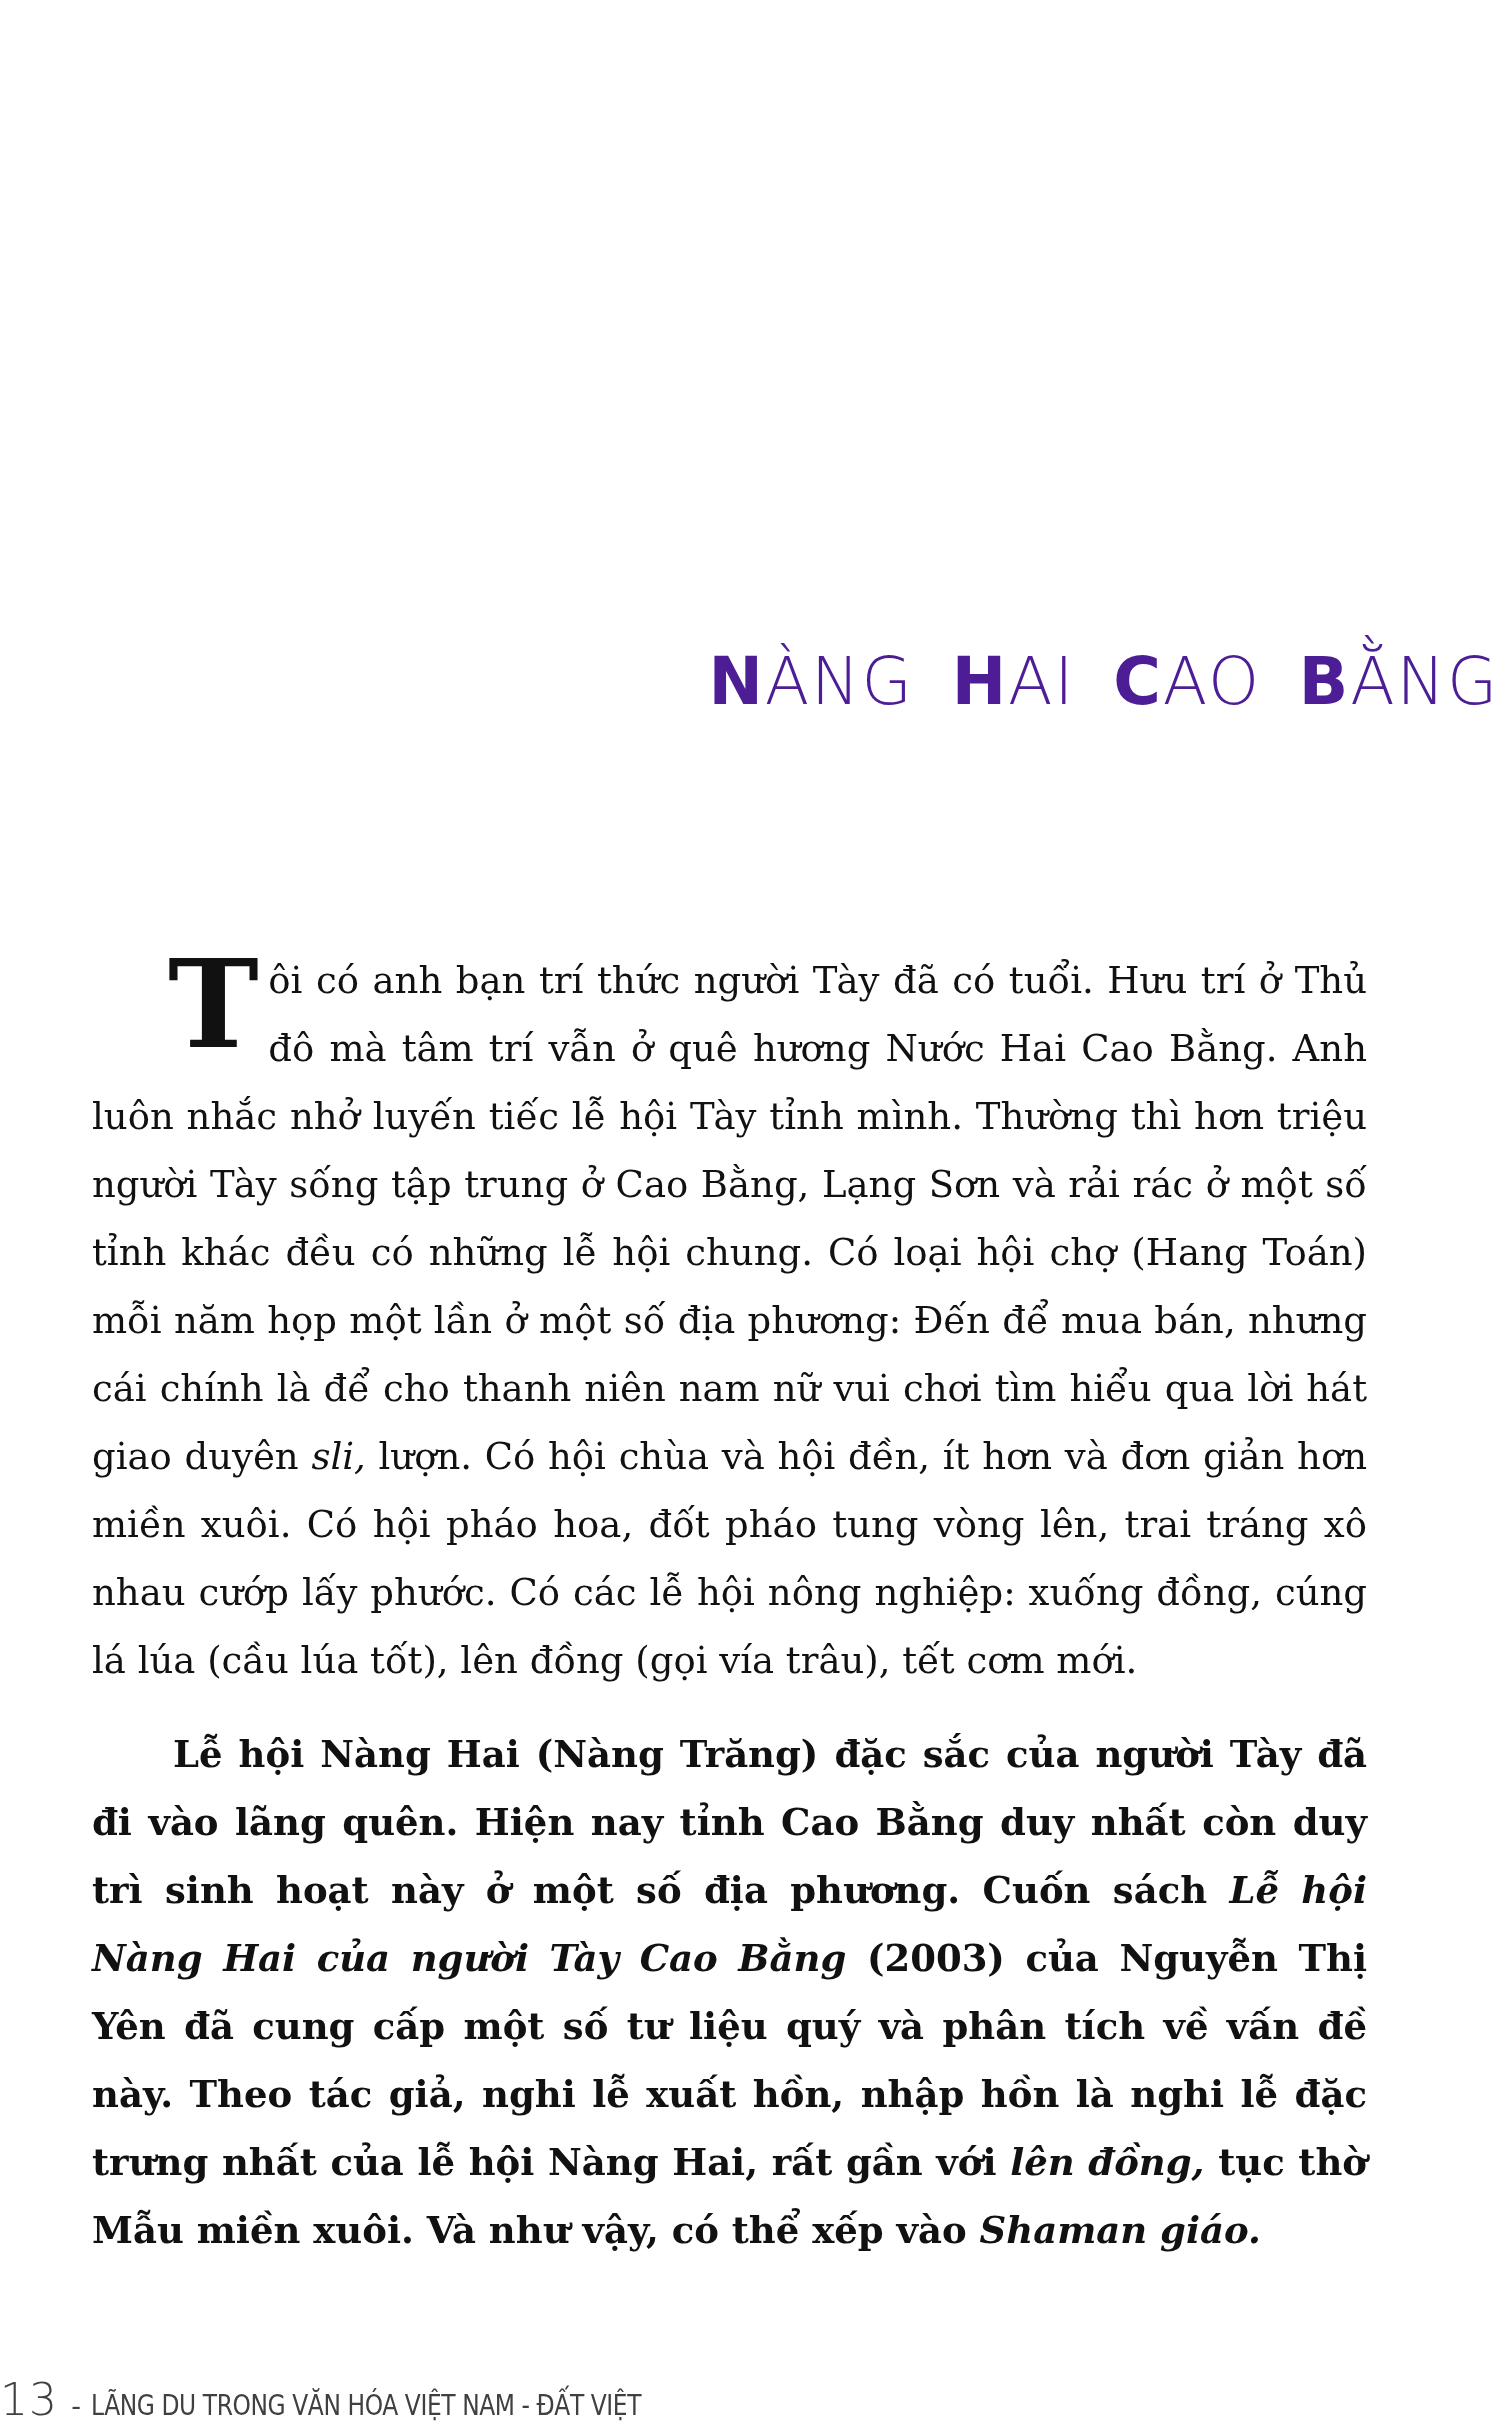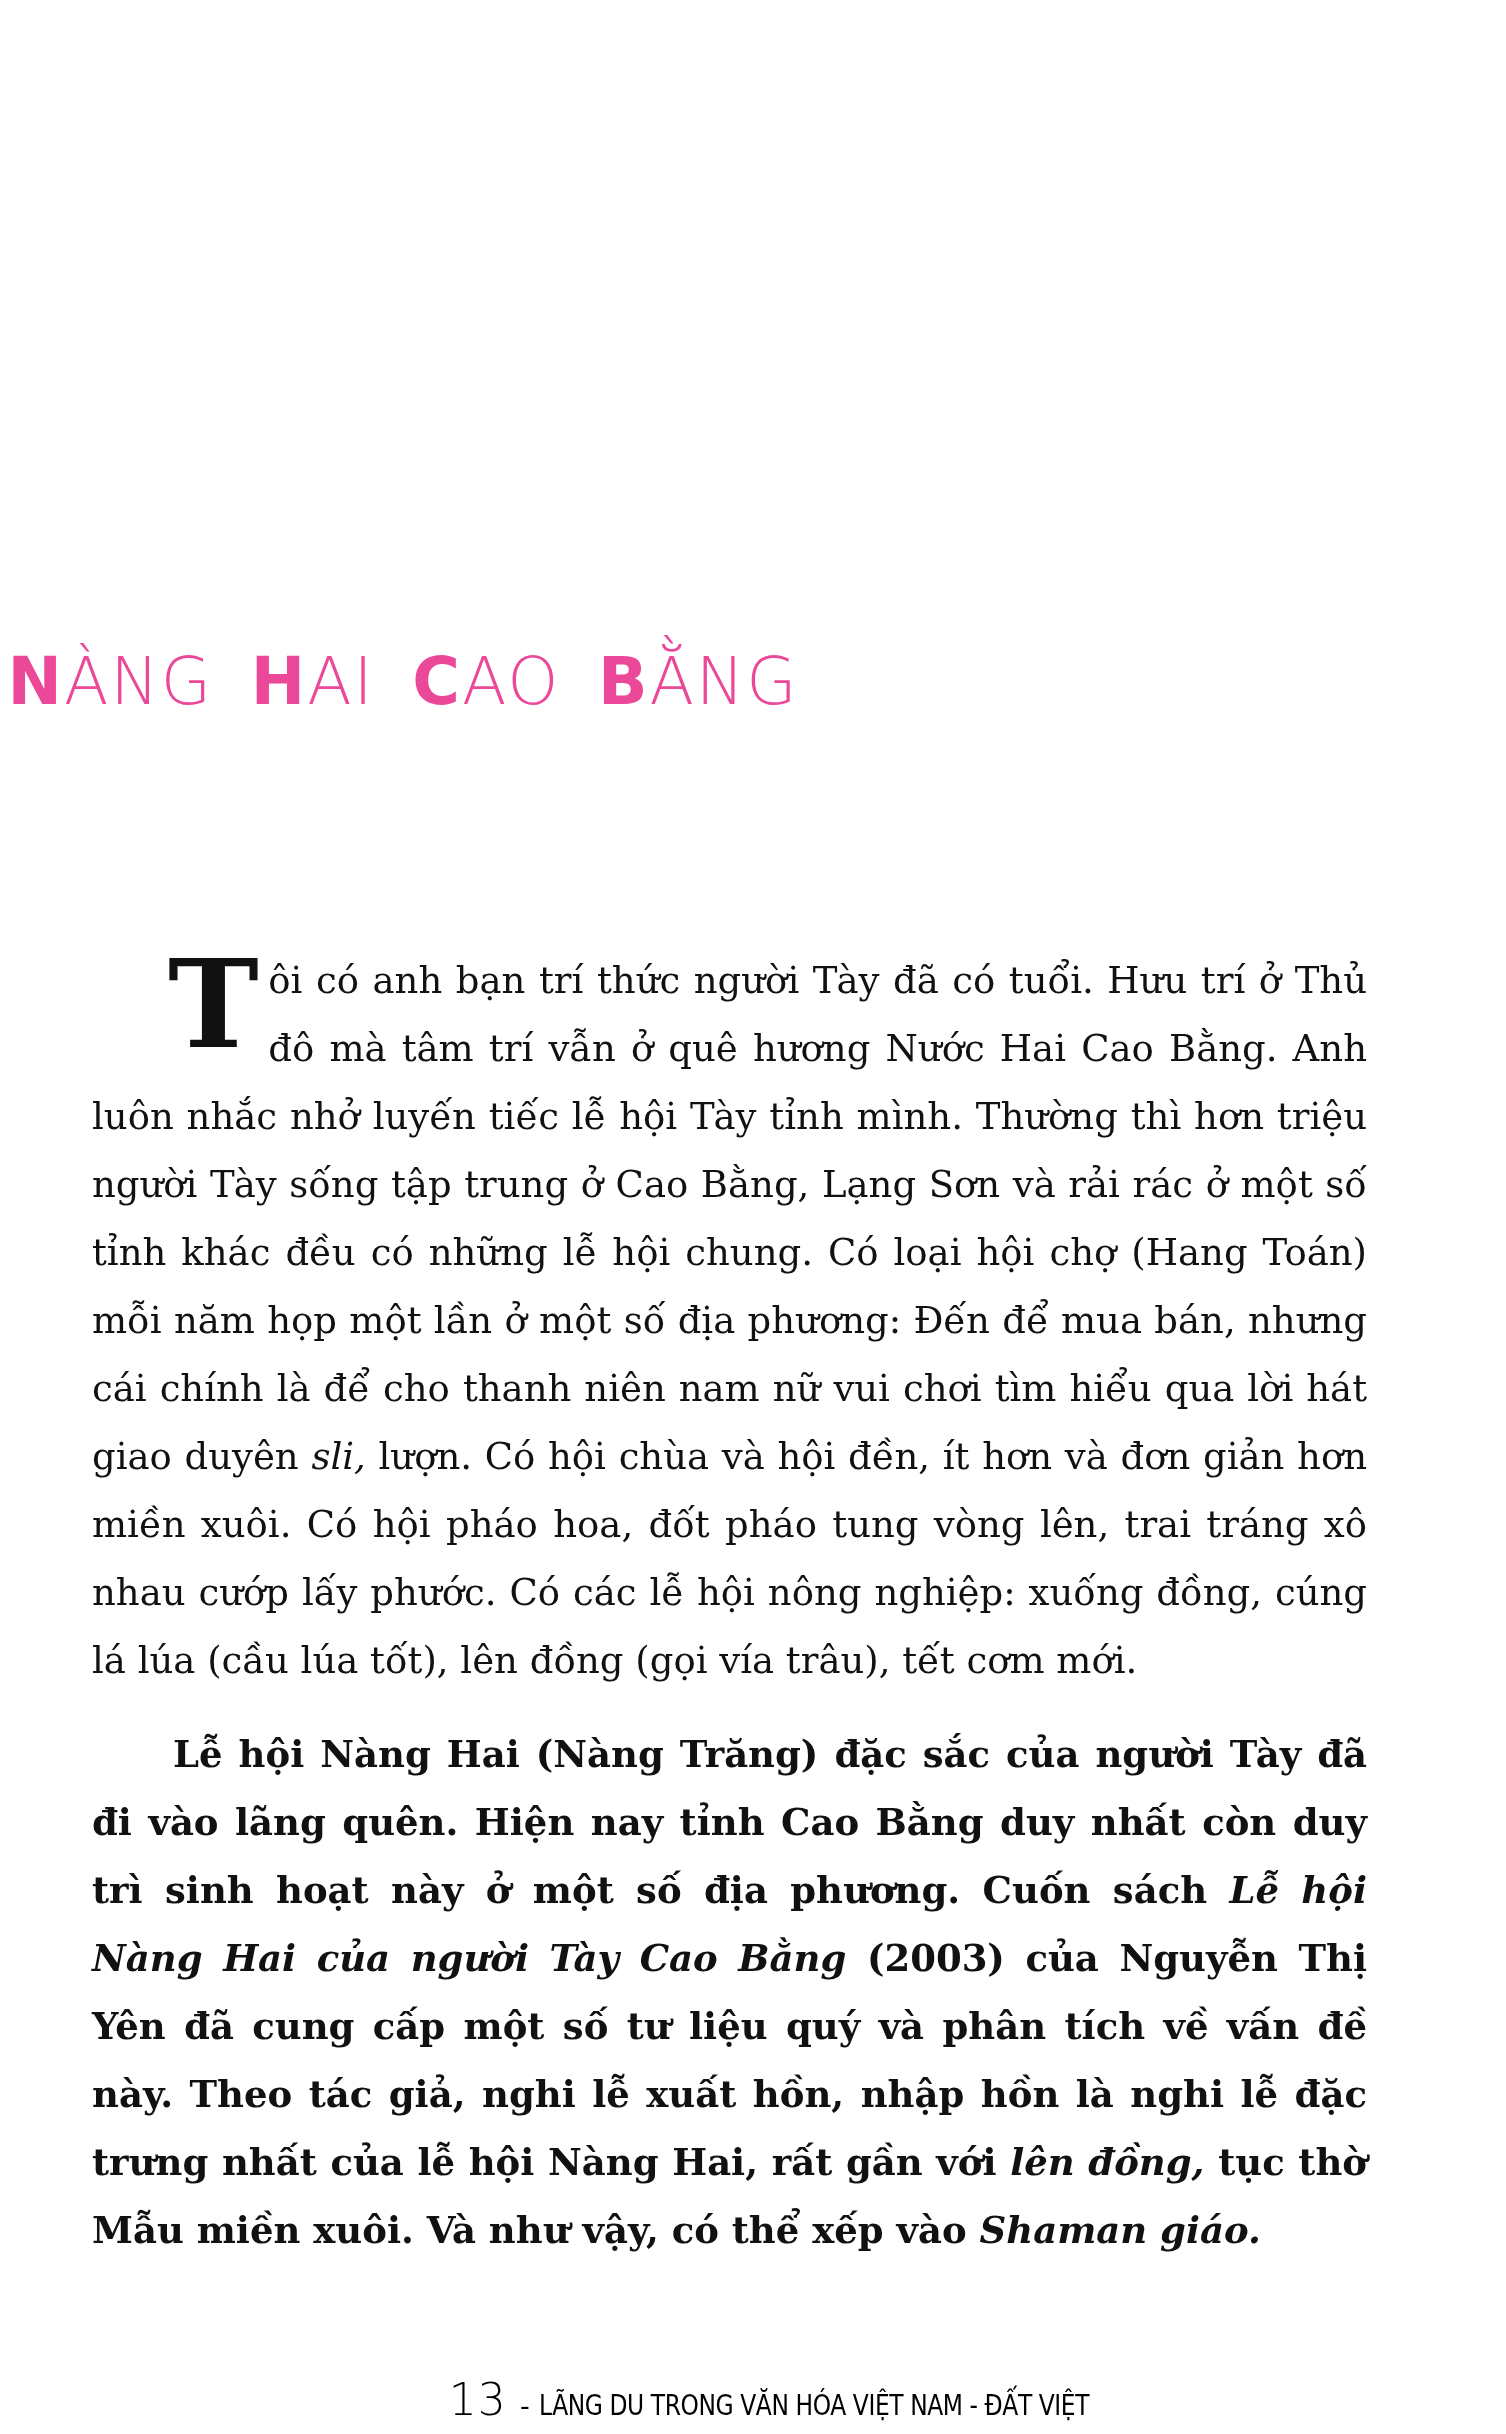--- a/index.html
+++ b/index.html
@@ -1,23 +1,23 @@
 <!DOCTYPE html>
 <html style="font-size:15px"><head>
 <meta charset="utf-8">
 <style>
   html, body { margin: 0; padding: 0; background: #ffffff; }
   body { width: 1507px; height: 2435px; position: relative; overflow: hidden; color: #111111; }
 
   .title {
     position: absolute; left: 0; width: 1507px; top: 639px;
-    text-align: left;
+    text-align: right;
     font-family: "DejaVu Sans", sans-serif;
     font-size: 65px; font-weight: 300; letter-spacing: 1.9px;
-    line-height: 86px; color: #ec4899;
+    line-height: 86px; color: #4c1d95;
     white-space: nowrap;
   }
   .title .w { display: inline-block; margin: 0 7.6px; }
   .title .cap { font-weight: 700; }
   .title .rest { font-weight: 200; font-family: "DejaVu Sans", sans-serif; -webkit-text-stroke: 0px; }
 
   .body-text {
     position: absolute; left: 92px; width: 1275px; top: 947px;
     font-family: "DejaVu Serif", serif;
     font-size: 37px; line-height: 68px;
@@ -30,22 +30,22 @@
     font-family: "DejaVu Serif", serif;
     font-weight: 700;
     font-size: 122px; line-height: 103px;
     margin: 5.7px 9.5px 0 76px;
     height: 124px;
   }
   em { font-style: italic; }
 
   .footer {
     position: absolute; left: 0; width: 1210px; top: 2374px;
-    text-align: right; white-space: nowrap;
-    font-family: "DejaVu Sans", sans-serif; color: #000000;
+    text-align: left; white-space: nowrap;
+    font-family: "DejaVu Sans", sans-serif; color: #404040;
   }
   .footer .page-num { font-size: 44px; font-weight: 200; letter-spacing: 1px; vertical-align: baseline; }
   .footer .sep { font-size: 27px; margin: 0 9.5px 0 13.3px; }
   .footer .book { font-size: 28.5px; letter-spacing: -0.5px; display: inline-block; transform: scaleX(0.82); transform-origin: left center; }
 </style>
 </head>
 <body>
 
 <div class="title">
   <span class="w"><span class="cap">N</span><span class="rest">ÀNG</span></span>

